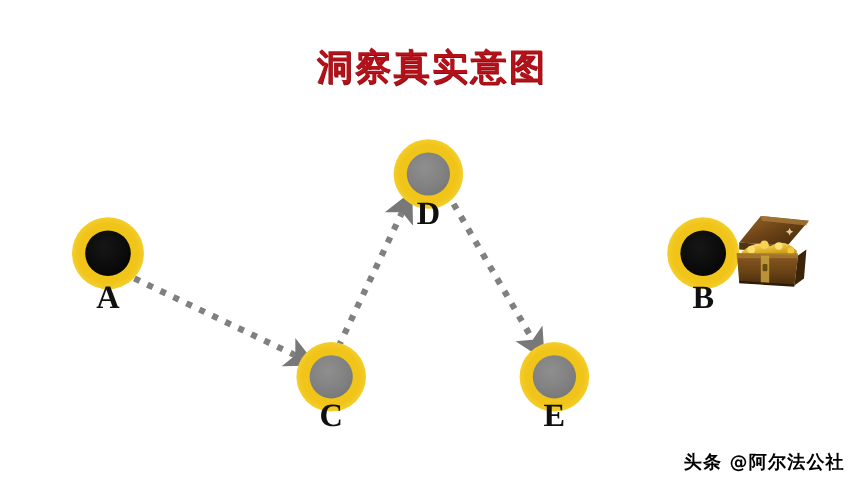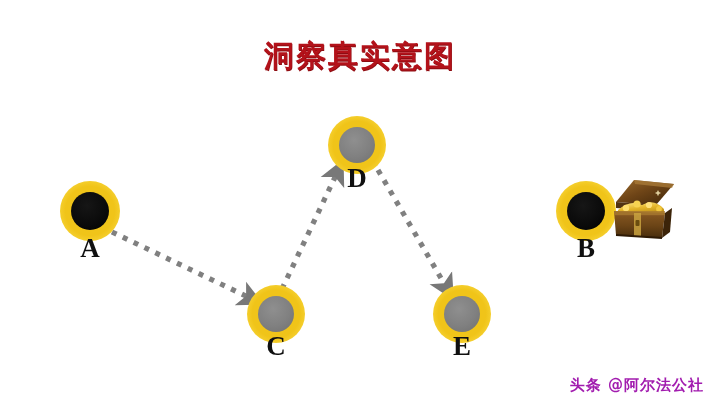--- a/index.html
+++ b/index.html
@@ -98,21 +98,21 @@
   #chest svg { display: block; }
 
   
   #watermark {
     position: absolute;
     right: 16px;
     bottom: 10px;
     font-family: "DejaVu Sans", sans-serif;
     font-size: 15px;
     font-weight: 600;
-    color: #a21caf;
+    color: #000000;
     letter-spacing: 1px;
     user-select: none;
     white-space: nowrap;
   }
 </style>
 </head>
 <body>
 
 <div id="stage">
 

